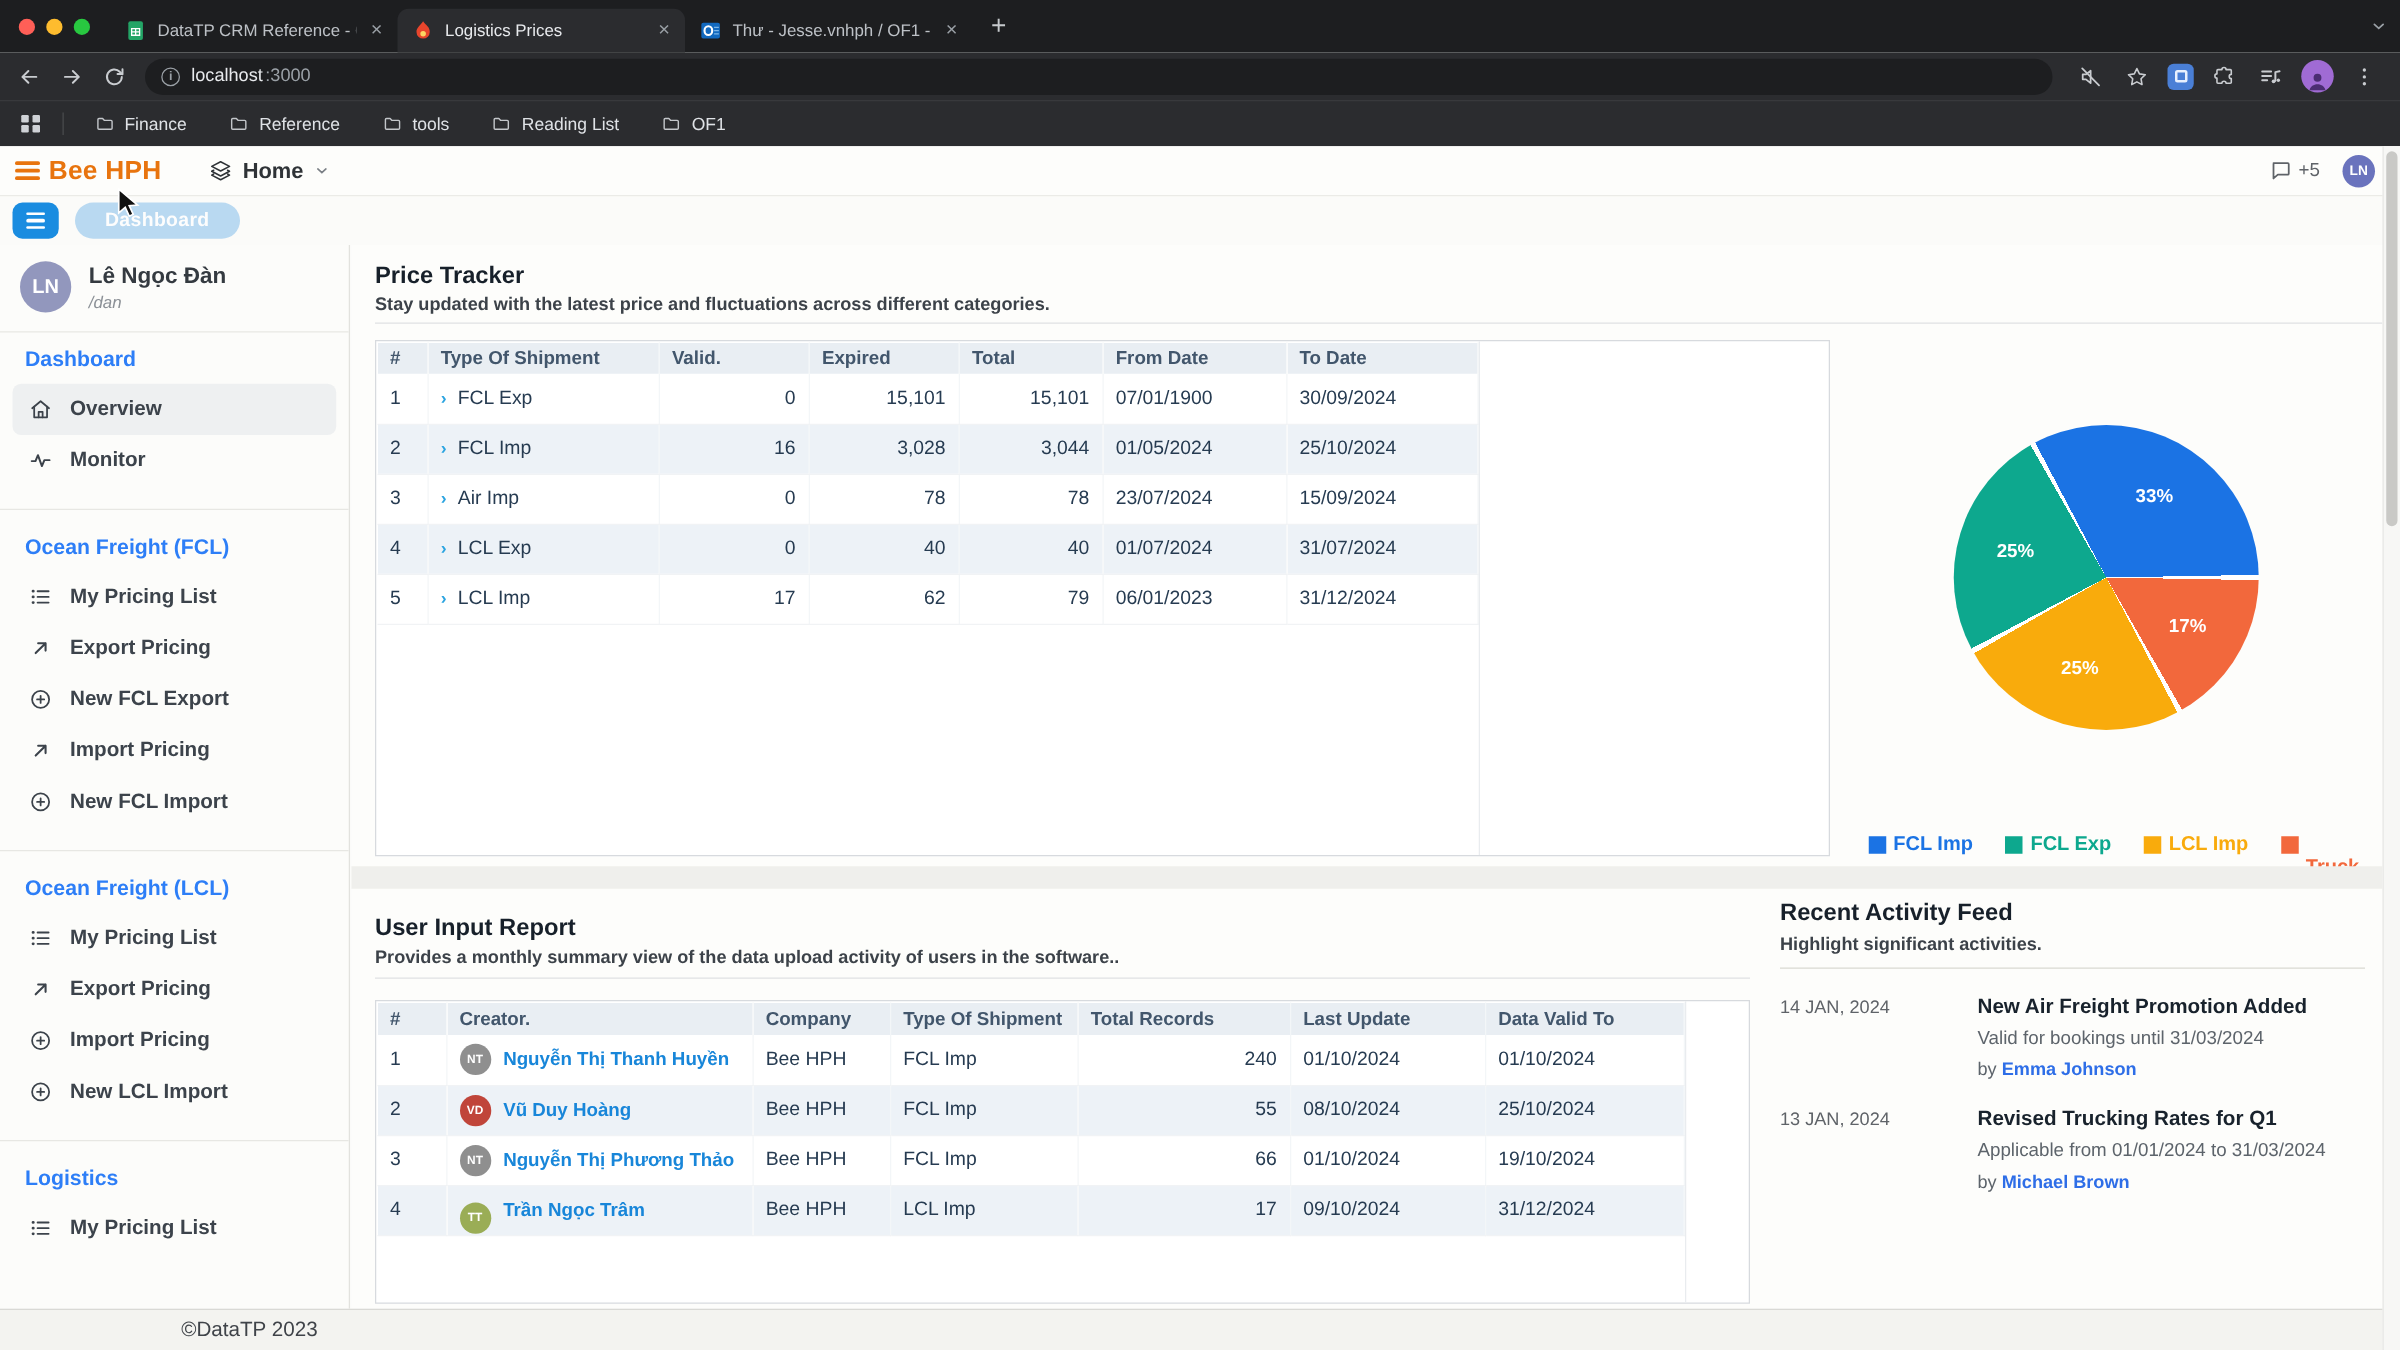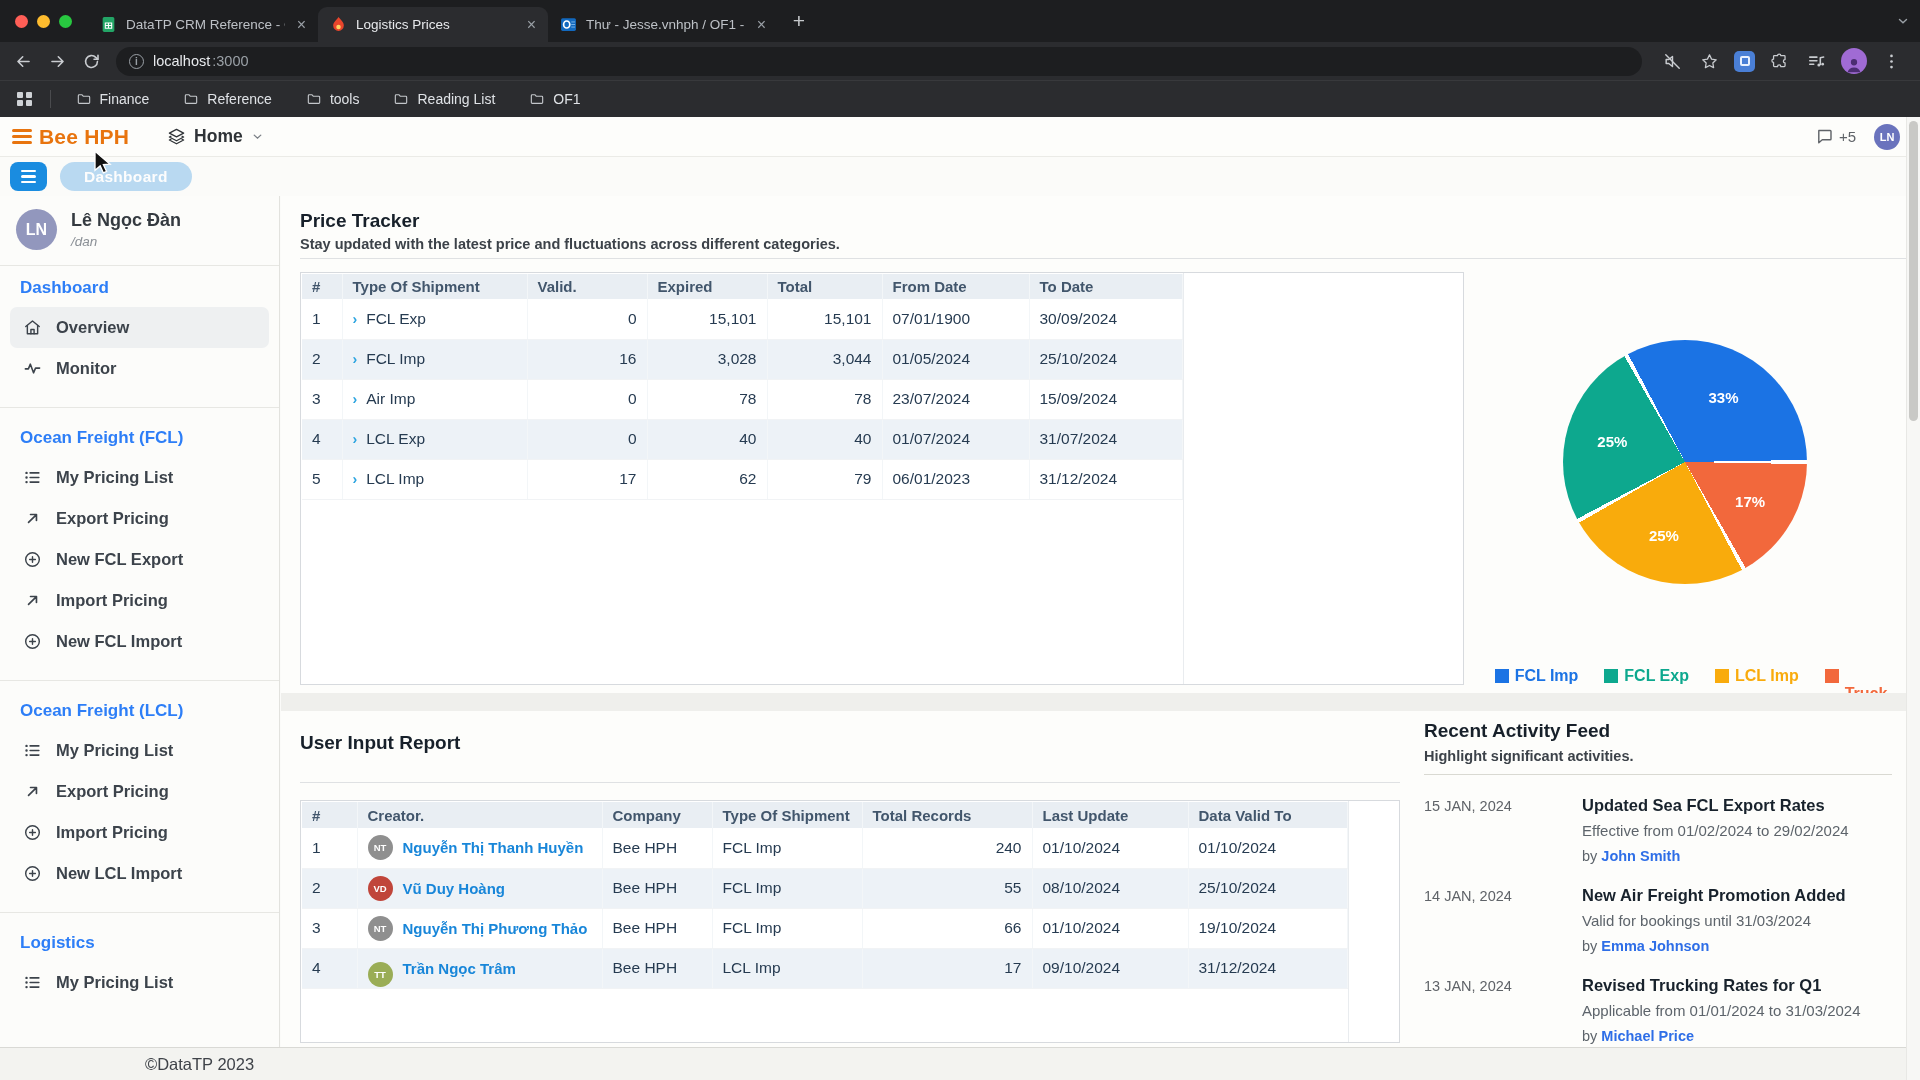--- a/index.html
+++ b/index.html
@@ -583,20 +583,21 @@
       </span>
       <span class="lg-item">
         <span class="lg-sq" style="background: rgb(242, 104, 60);"></span>
         <span style="color: rgb(242, 104, 60); margin-top: 37px;">Truck</span>
       </span>
     </div>
 
   <div class="gap-band" style="top:497px;height:18px"></div>
 
   <div class="sec-head-title" style="top:536px">User Input Report</div>
+  <div class="sec-head-sub" style="top:562px">Provides a monthly summary view of the data upload activity of users in the software..</div>
   <div class="hdiv" style="top:586px;left:19px;width:1100px"></div>
 
   <div class="card" style="left:19px;top:604px;width:1100px;height:243px">
     <table class="dtable ur-table" id="ur-table">
         <colgroup>
           <col style="width: 55px;">
           <col style="width: 245px;">
           <col style="width: 110px;">
           <col style="width: 150px;">
           <col style="width: 170px;">
@@ -675,44 +676,35 @@
       </table>
     <div class="vline" style="left:1047px"></div>
   </div>
 
   <div class="af" style="left:1143px;top:512px;width:482px;height:339px">
     <div class="af-title">Recent Activity Feed</div>
     <div class="af-sub">Highlight significant activities.</div>
     <div class="af-div"></div>
     <div id="feed">
         <div class="af-item">
-          <div class="af-date">15 JAN, 2024</div>
-          <div class="af-dotcol"><span class="af-dot"></span><span class="af-stem"></span></div>
-          <div class="af-content">
-            <div class="af-t">Updated Sea FCL Export Rates</div>
-            <div class="af-d">Effective from 01/02/2024 to 29/02/2024</div>
-            <div class="af-by">by <b>John Smith</b></div>
-          </div>
-        </div>
-        <div class="af-item">
           <div class="af-date">14 JAN, 2024</div>
           <div class="af-dotcol"><span class="af-dot"></span><span class="af-stem"></span></div>
           <div class="af-content">
             <div class="af-t">New Air Freight Promotion Added</div>
             <div class="af-d">Valid for bookings until 31/03/2024</div>
             <div class="af-by">by <b>Emma Johnson</b></div>
           </div>
         </div>
         <div class="af-item">
           <div class="af-date">13 JAN, 2024</div>
           <div class="af-dotcol"><span class="af-dot"></span><span class="af-stem"></span></div>
           <div class="af-content">
             <div class="af-t">Revised Trucking Rates for Q1</div>
             <div class="af-d">Applicable from 01/01/2024 to 31/03/2024</div>
-            <div class="af-by">by <b>Michael Price</b></div>
+            <div class="af-by">by <b>Michael Brown</b></div>
           </div>
         </div>
       </div>
   </div>
 </main>
 
 <div class="footer">
   <span>©DataTP 2023</span>
 </div>
 

